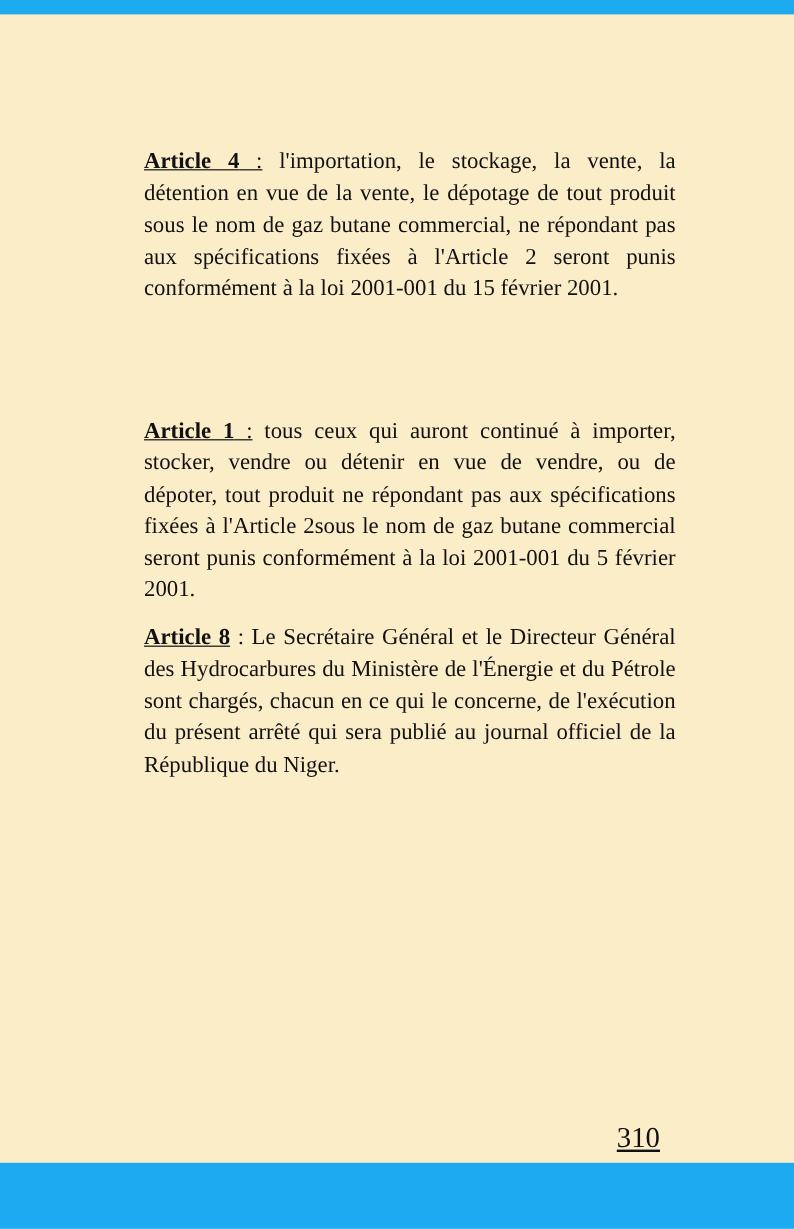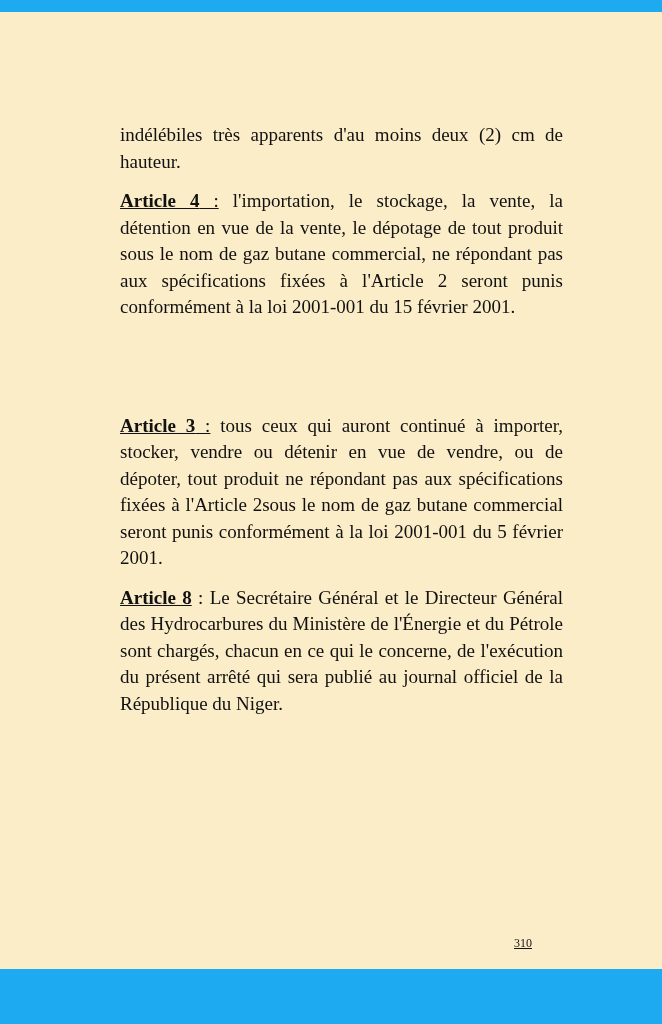--- a/index.html
+++ b/index.html
@@ -8,36 +8,33 @@
     background: #fcedc9;
     font-family: "Liberation Serif", "DejaVu Serif", serif;
     color: #111;
   }
   .top-bar { position: absolute; left: 0; top: 0; width: 662px; height: 12px; background: #1eaaf0; }
   .bottom-bar { position: absolute; left: 0; top: 969px; width: 662px; height: 55px; background: #1eaaf0; }
   .content { position: absolute; left: 120px; top: 122px; width: 443px; font-size: 19px; line-height: 26.5px; }
   .para { margin: 0; text-align: justify; }
   .art-label { font-weight: bold; text-decoration: underline; }
   .colon { text-decoration: underline; }
-  .page-number { position: absolute; left: 514px; top: 936px; font-size: 12px; text-decoration: underline; }
+  .page-number { position: absolute; left: 514px; top: 936px; font-size: 24px; text-decoration: underline; }
 </style>
 </head>
 <body>
 
 <div class="top-bar"></div>
 
 <div class="content">
-  <p class="para" style="margin-bottom:13px;">
-    <span>indélébiles très apparents d'au moins deux (2) cm de hauteur.</span>
-  </p>
   <p class="para" style="margin-bottom:92px;">
     <span class="art-label">Article 4</span><span class="colon"> :</span><span> l'importation, le stockage, la vente, la détention en vue de la vente, le dépotage de tout produit sous le nom de gaz butane commercial, ne répondant pas aux spécifications fixées à l'Article 2 seront punis conformément à la loi 2001-001 du 15 février 2001.</span>
   </p>
   <p class="para" style="margin-bottom:13px;">
-    <span class="art-label">Article 3</span><span class="colon"> :</span><span> tous ceux qui auront continué à importer, stocker, vendre ou détenir en vue de vendre, ou de dépoter, tout produit ne répondant pas aux spécifications fixées à l'Article 2sous le nom de gaz butane commercial seront punis conformément à la loi 2001-001 du 5 février 2001.</span>
+    <span class="art-label">Article 1</span><span class="colon"> :</span><span> tous ceux qui auront continué à importer, stocker, vendre ou détenir en vue de vendre, ou de dépoter, tout produit ne répondant pas aux spécifications fixées à l'Article 2sous le nom de gaz butane commercial seront punis conformément à la loi 2001-001 du 5 février 2001.</span>
   </p>
   <p class="para">
     <span class="art-label">Article 8</span><span> : Le Secrétaire Général et le Directeur Général des Hydrocarbures du Ministère de l'Énergie et du Pétrole sont chargés, chacun en ce qui le concerne, de l'exécution du présent arrêté qui sera publié au journal officiel de la République du Niger.</span>
   </p>
 </div>
 
 <div class="page-number">310</div>
 
 <div class="bottom-bar"></div>
 

